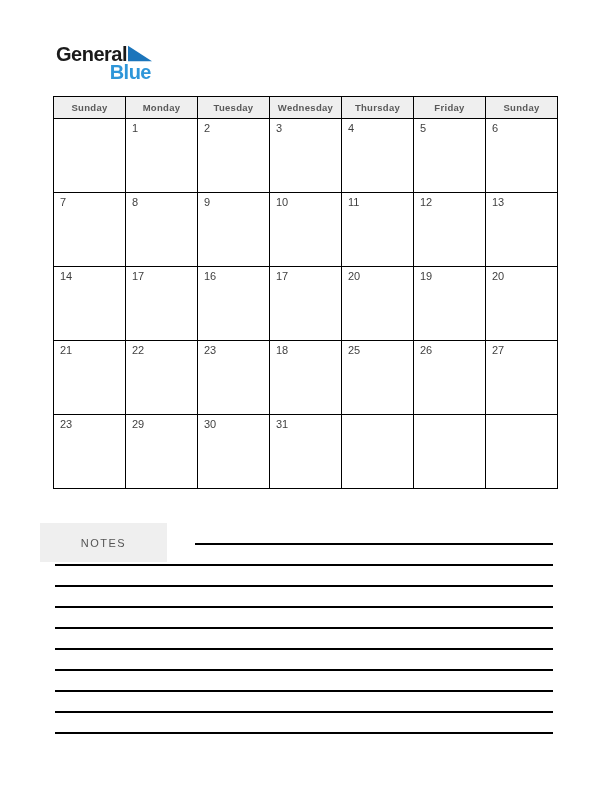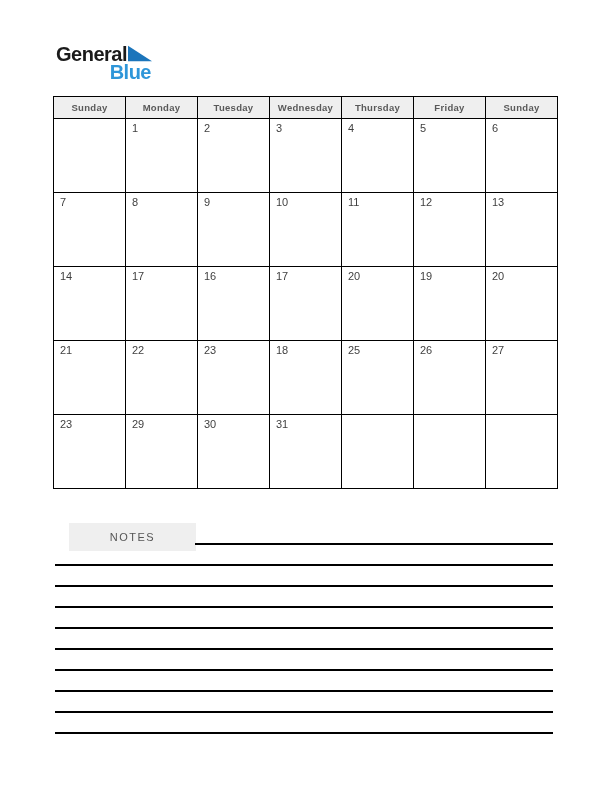--- a/index.html
+++ b/index.html
@@ -52,22 +52,22 @@
     height: 74px; background: #ffffff;
     border: 1.5px solid var(--border-color);
     vertical-align: top; text-align: left;
     padding: 3px 0 0 6px;
     font-size: 11px; color: var(--day-number-color);
     line-height: 1.1;
   }
 
   
   .notes-label-box {
-    position: absolute; left: 69px; top: 523px;
-    width: 127px; height: 28px;
+    position: absolute; left: 40px; top: 523px;
+    width: 127px; height: 39px;
     background: var(--notes-bg);
     display: flex; align-items: center; justify-content: center;
   }
   .notes-label {
     font-size: 11px; color: var(--notes-text); letter-spacing: 1.5px;
   }
   .notes-first-line {
     position: absolute; left: 195px; top: 524px;
     width: 358px; height: 21px;
     border-bottom: 2px solid #000000;

